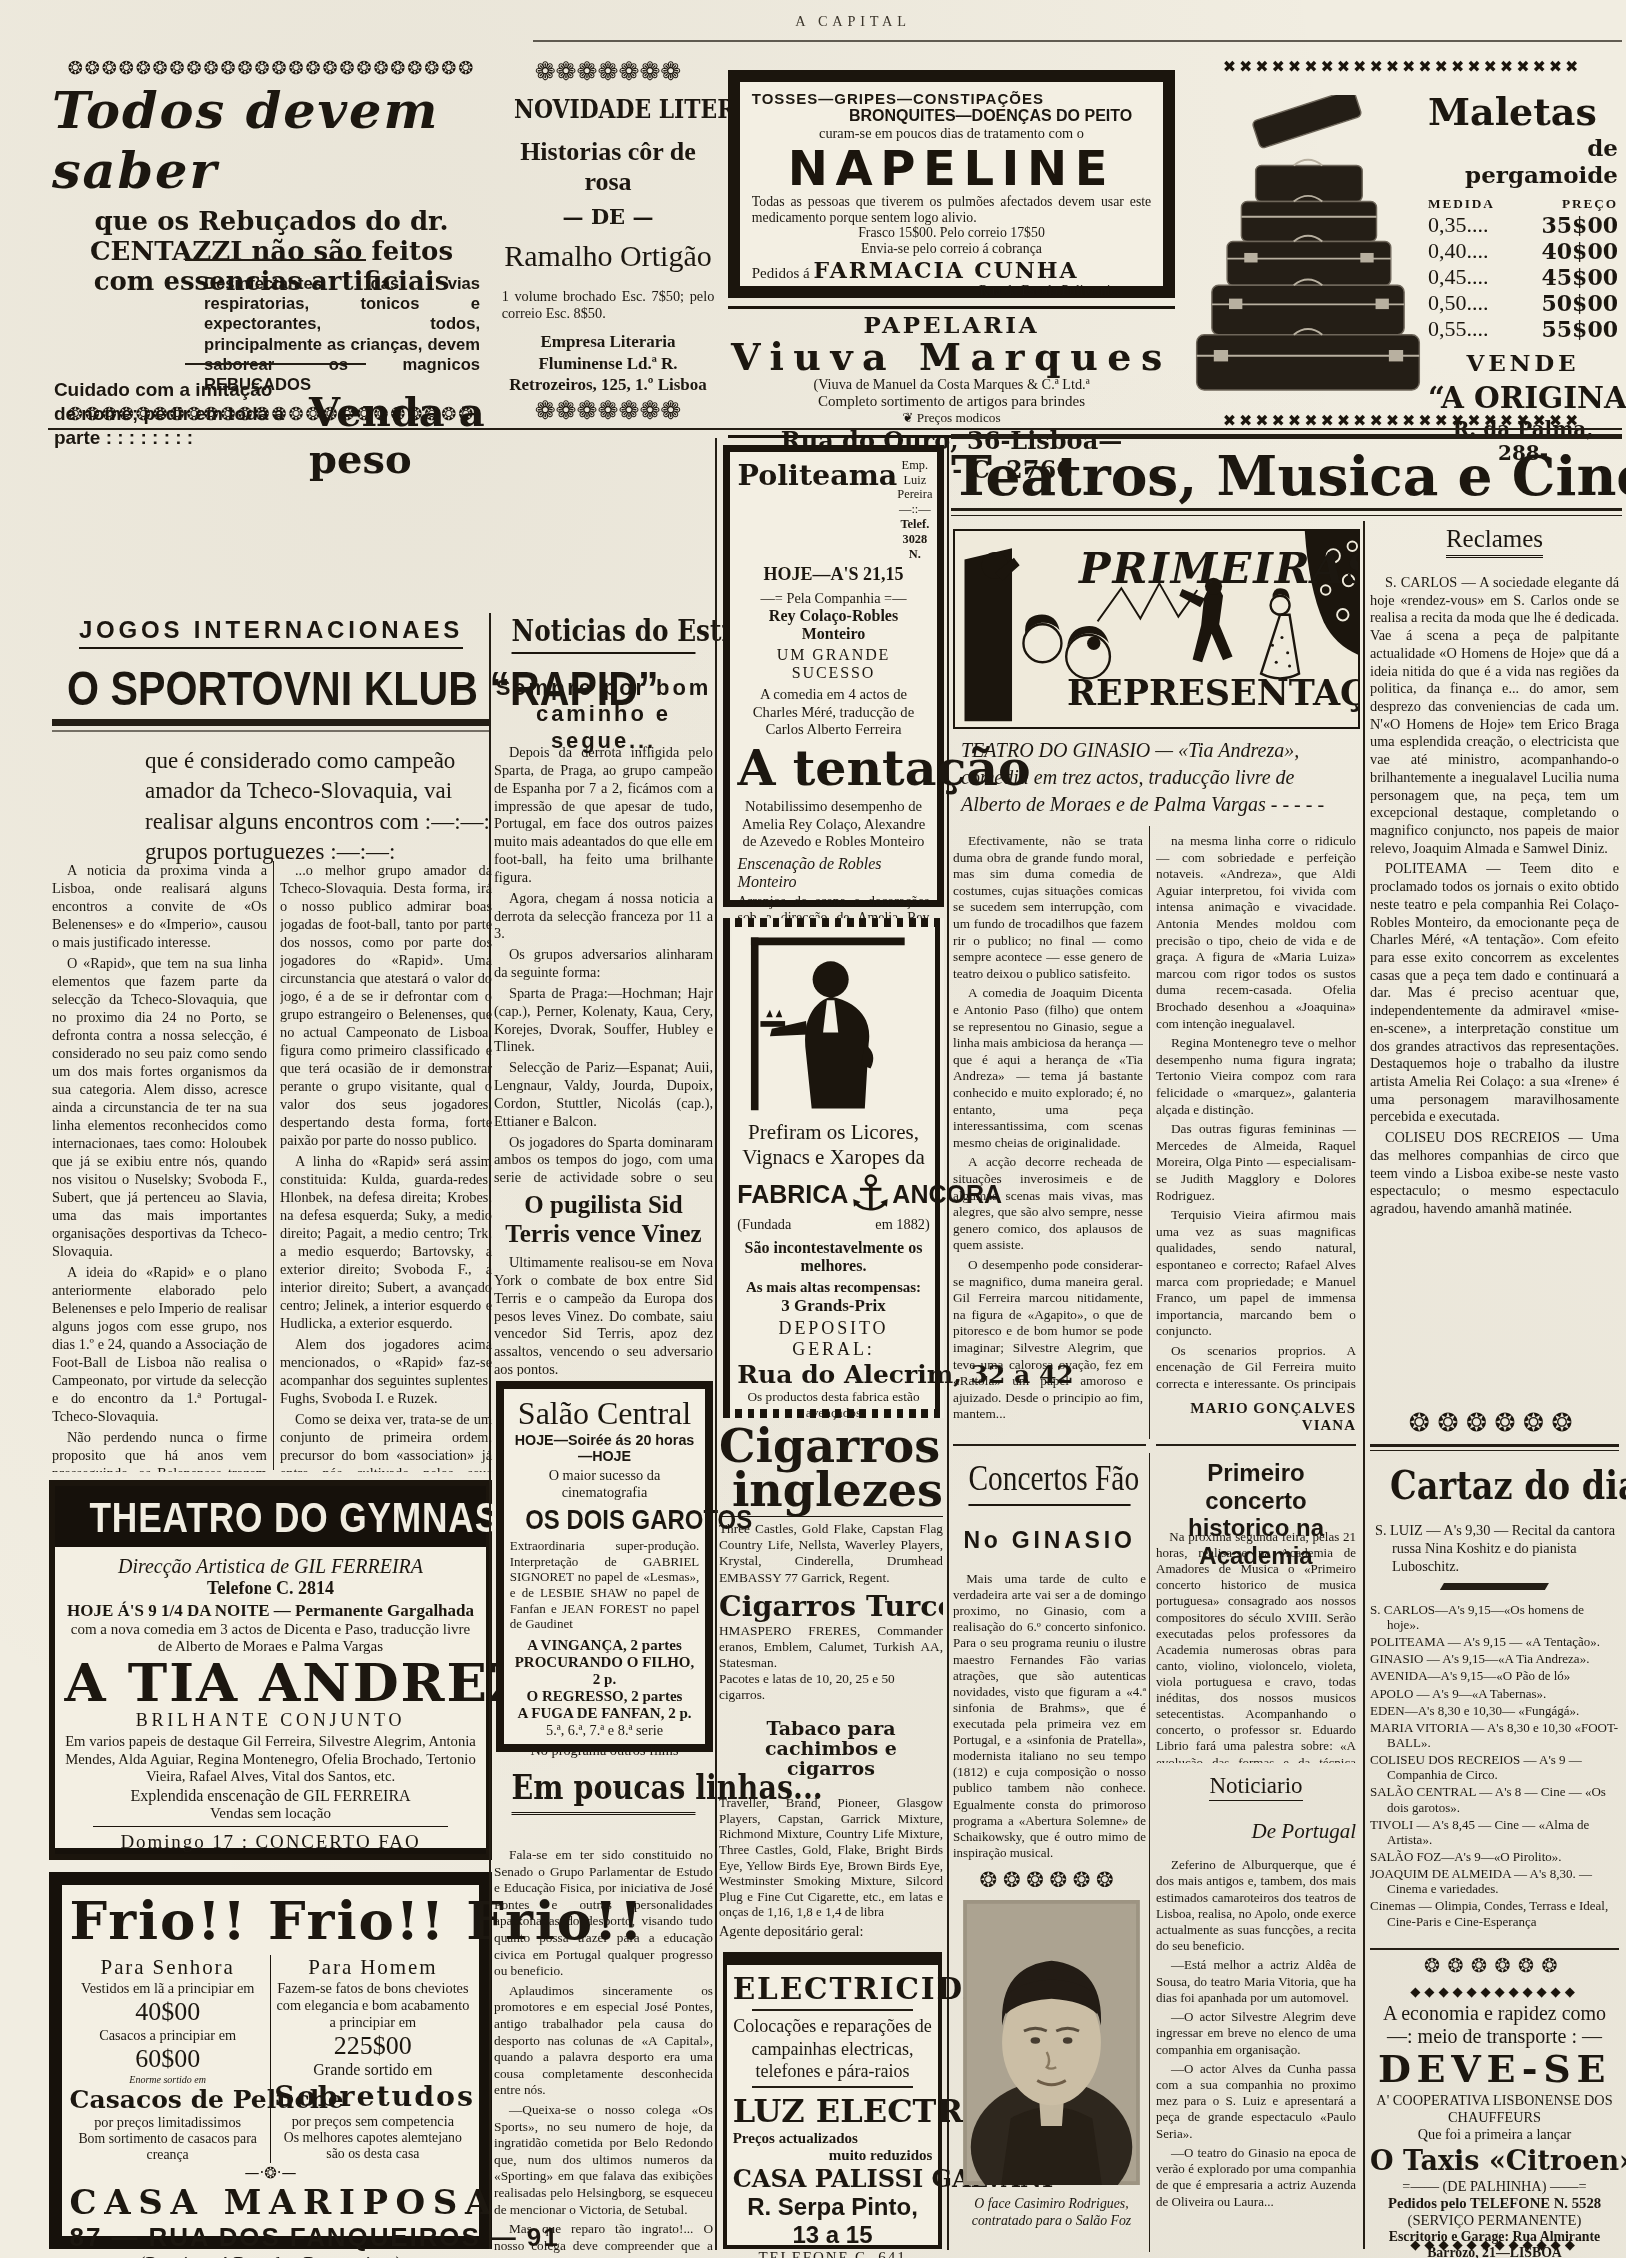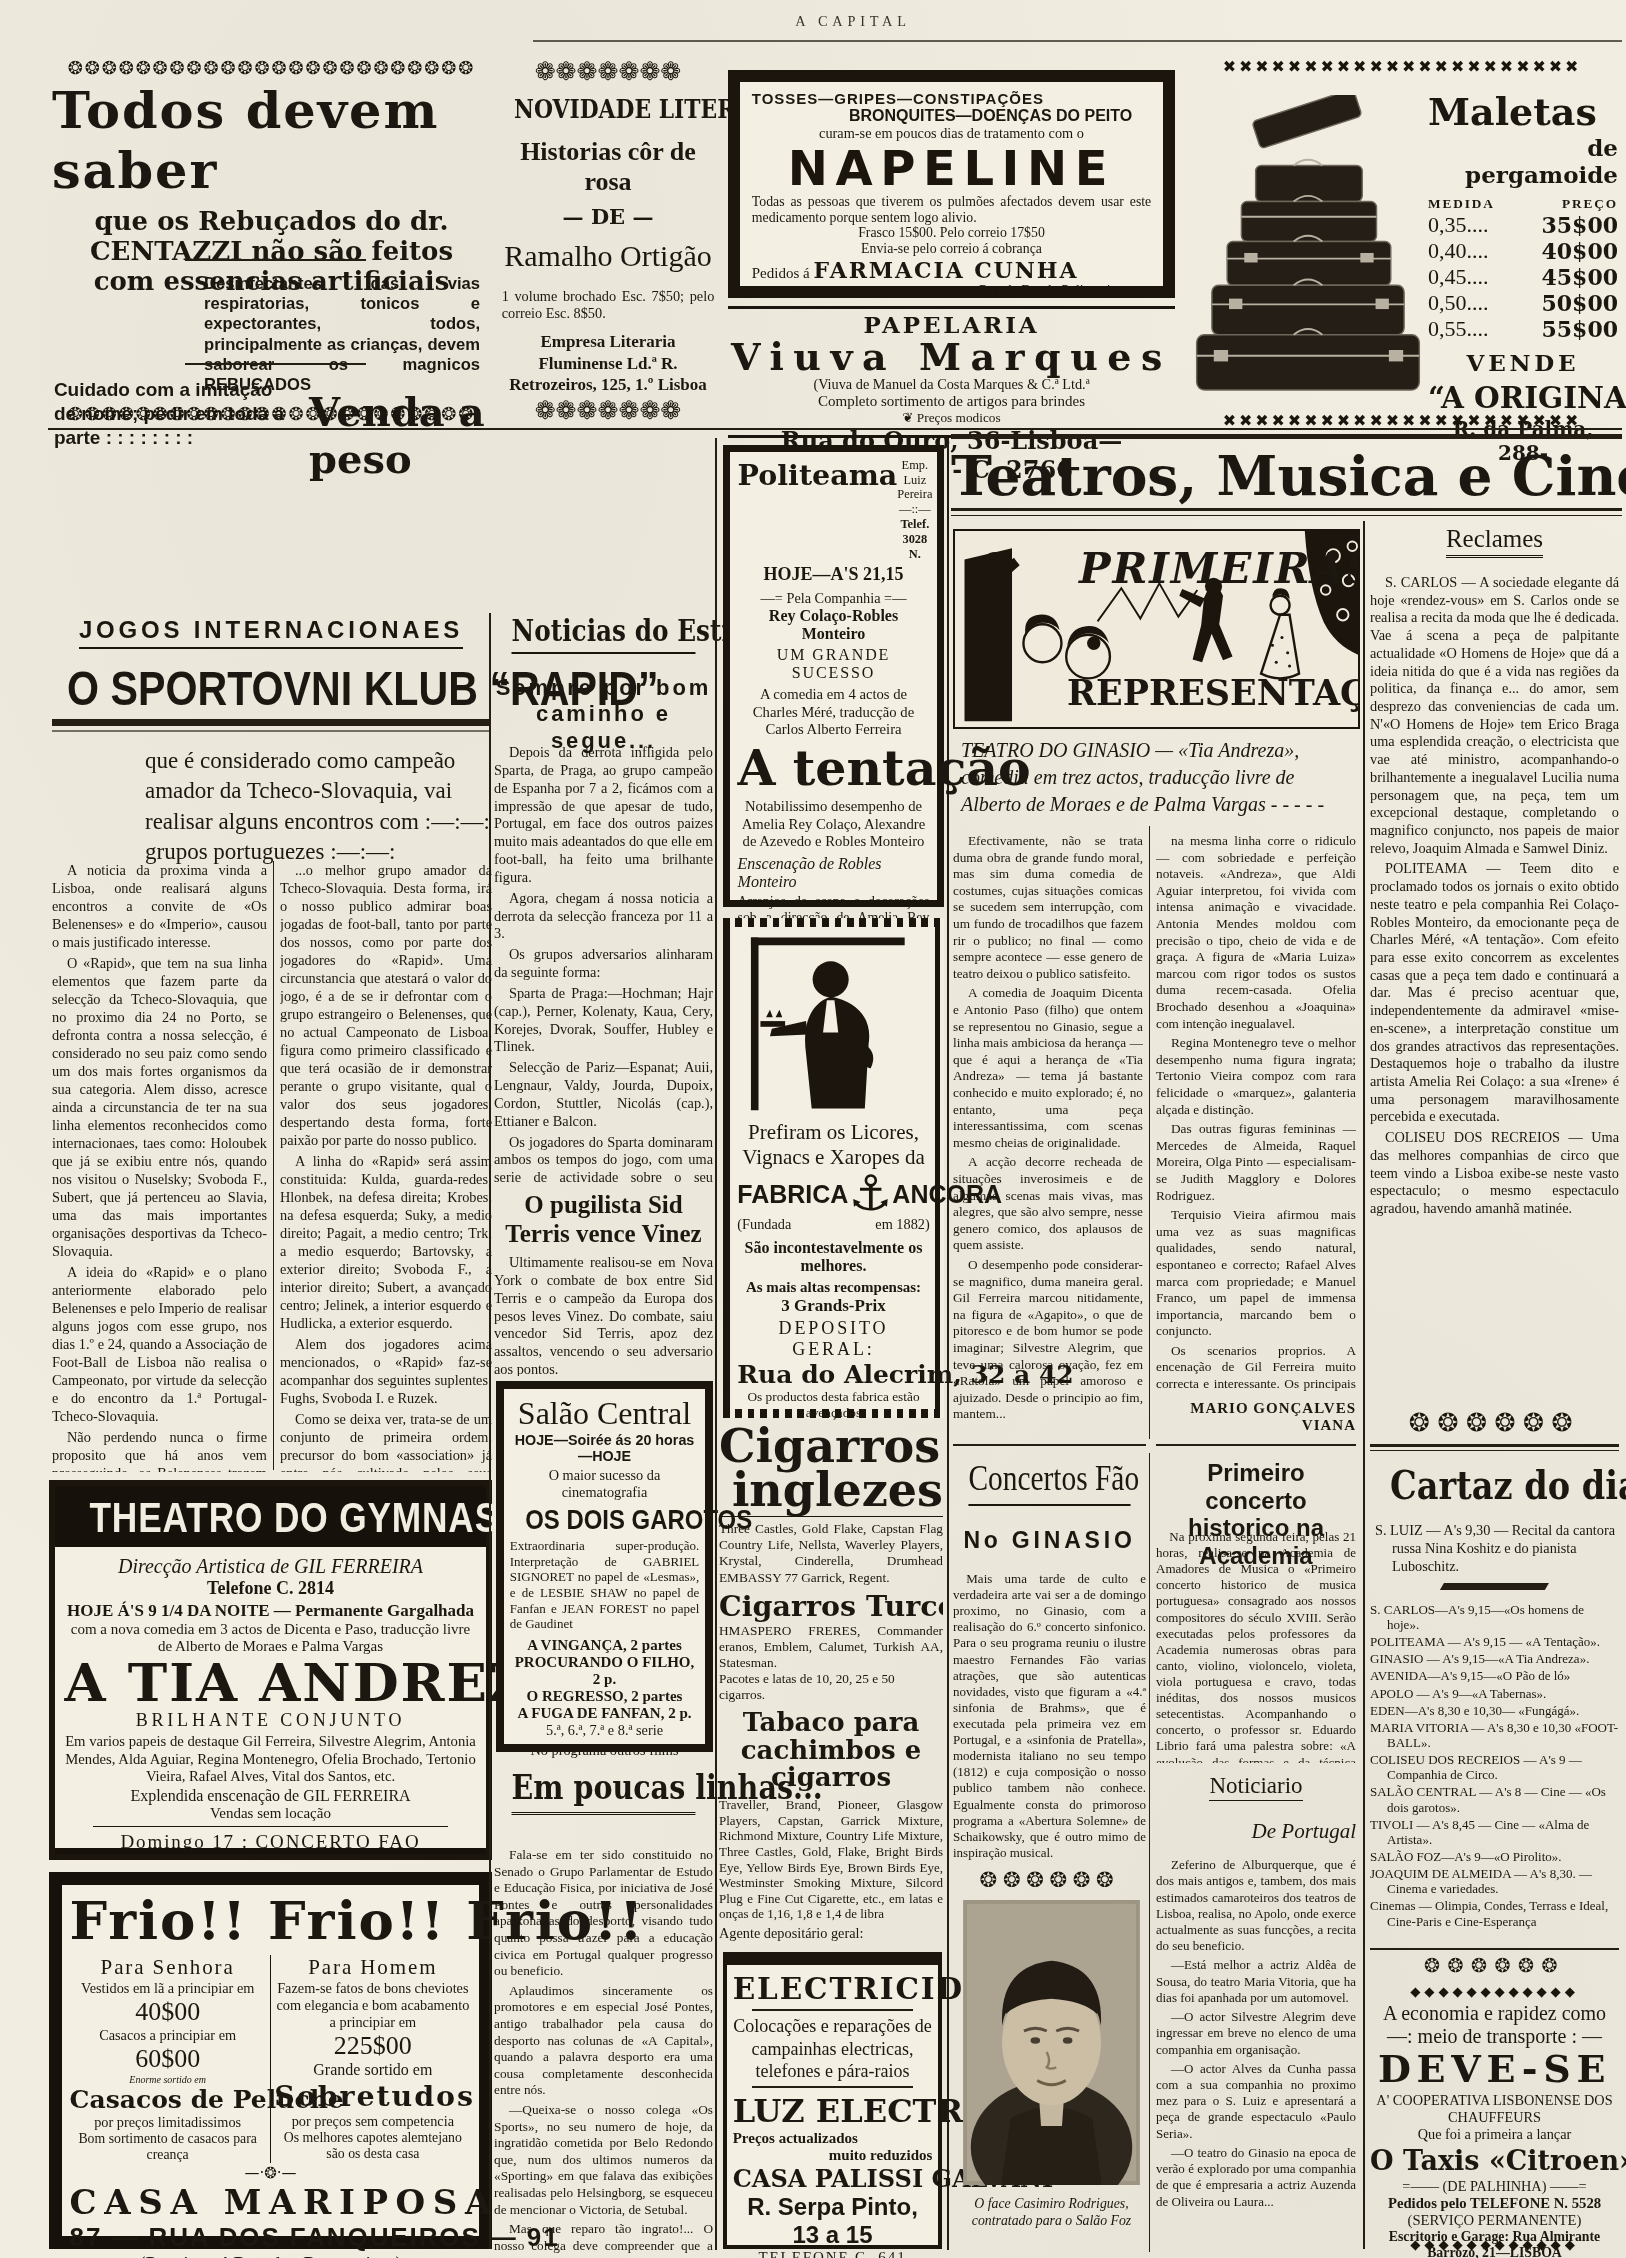--- a/index.html
+++ b/index.html
@@ -27,21 +27,21 @@
 </head>
 <body>
 
 <div id="page">
 
   <div class="abs ctr" style="left:0;top:13.3px;width:1626px;font-size:14.3px;letter-spacing:4.8px;color:#3a342a;padding-left:40px;">A CAPITAL</div>
   <div class="rule" style="left:533px;top:40px;width:1089px;height:1.9px;opacity:.7"></div>
 
   <div class="abs" style="left:52px;top:57px;width:439px;height:375px;">
     <div class="deco ctr ovh wsnw" style="font-size:18px;letter-spacing:1.9px;">❂❂❂❂❂❂❂❂❂❂❂❂❂❂❂❂❂❂❂❂❂❂❂❂</div>
-    <div class="slab" style="font-size:51px;margin-top:1.9px;letter-spacing:1.9px;">Todos devem saber</div>
+    <div class="slab" style="font-size:51px;margin-top:1.9px;letter-spacing:1.9px;font-style:italic;">Todos devem saber</div>
     <div class="slab ctr" style="font-size:26px;margin-top:5.7px;">que os Rebuçados do dr.</div>
     <div class="slab ctr" style="font-size:26px;">CENTAZZI não são feitos</div>
     <div class="slab ctr" style="font-size:26px;">com essencias artificiais</div>
     <div class="rule" style="left:133px;top:202px;width:181px;height:1.9px;"></div>
     <div class="abs jst sans" style="left:152px;top:217px;width:276px;font-size:16.6px;font-weight:bold;line-height:1.22;">Desinfectantes das vias respiratorias, tonicos e expectorantes, todos, principalmente as crianças, devem saborear os magnicos REBUÇADOS</div>
     <div class="rule" style="left:133px;top:306px;width:181px;height:1.9px;"></div>
     <div class="abs sans" style="left:1.9px;top:321px;width:238px;font-size:19px;font-weight:bold;line-height:1.25;">Cuidado com a imitação de nome; pedir em toda a parte : : : : : : : :</div>
     <div class="abs slab" style="left:257px;top:331px;font-size:40px;">Venda a peso</div>
     <div class="deco ctr ovh wsnw abs" style="left:0;top:346px;width:439px;font-size:18px;letter-spacing:1.9px;">❂❂❂❂❂❂❂❂❂❂❂❂❂❂❂❂❂❂❂❂❂❂❂❂</div>
   </div>
@@ -328,21 +328,21 @@
     </div>
   </div>
 
   <div class="abs ovh" style="left:719px;top:1425px;width:224px;height:519px;">
     <div class="slab" style="font-size:46px;line-height:.95;">Cigarros</div>
     <div class="slab" style="font-size:46px;line-height:.95;text-align:right;border-bottom:1.9px solid #1b150d;padding-bottom:3.8px;">inglezes</div>
     <div class="jst" style="font-size:13.3px;line-height:1.22;margin-top:3.8px;">Three Castles, Gold Flake, Capstan Flag Country Life, Nellsta, Waverley Players, Krystal, Cinderella, Drumhead EMBASSY 77 Garrick, Regent.</div>
     <div class="ctr slab wsnw" style="font-size:28.5px;margin-top:2.9px;">Cigarros Turcos</div>
     <div class="jst" style="font-size:13.3px;line-height:1.22;">HMASPERO FRERES, Commander eranos, Emblem, Calumet, Turkish AA, Statesman.</div>
     <div style="font-size:13.3px;">Pacotes e latas de 10, 20, 25 e 50 cigarros.</div>
-    <div class="ctr slab" style="font-size:26px;line-height:1.05;margin:6px 0;">Tabaco para cachimbos e cigarros</div>
+    <div class="ctr slab" style="font-size:19px;line-height:1.05;margin:16px 0;">Tabaco para cachimbos e cigarros</div>
     <div class="jst" style="font-size:13px;line-height:1.2;">Traveller, Brand, Pioneer, Glasgow Players, Capstan, Garrick Mixture, Richmond Mixture, Country Life Mixture, Three Castles, Gold, Flake, Bright Birds Eye, Yellow Birds Eye, Brown Birds Eye, Westminster Smoking Mixture, Silcord Plug e Fine Cut Cigarette, etc., em latas e onças de 1,16, 1,8 e 1,4 de libra</div>
     <div style="font-size:14.3px;margin-top:2.9px;">Agente depositário geral:</div>
     <div class="ctr slab wsnw" style="font-size:34px;margin-top:1.9px;">M. J. Botica Junior</div>
 
   </div>
 
   <div class="abs ctr" style="left:723px;top:1952px;width:219px;height:297px;border:4.8px solid #1b150d;border-top:13.3px solid #1b150d;background:#f3efe3;box-sizing:border-box;padding:5.7px 5.7px;">
     <div class="slab wsnw" style="font-size:29.5px;letter-spacing:1.9px;">ELECTRICIDADE</div>
     <div class="rule" style="position:static;display:block;height:1.9px;margin:3.8px 19px;"></div>
     <div style="font-size:18px;line-height:1.25;">Colocações e reparações de campainhas electricas, telefones e pára-raios</div>

